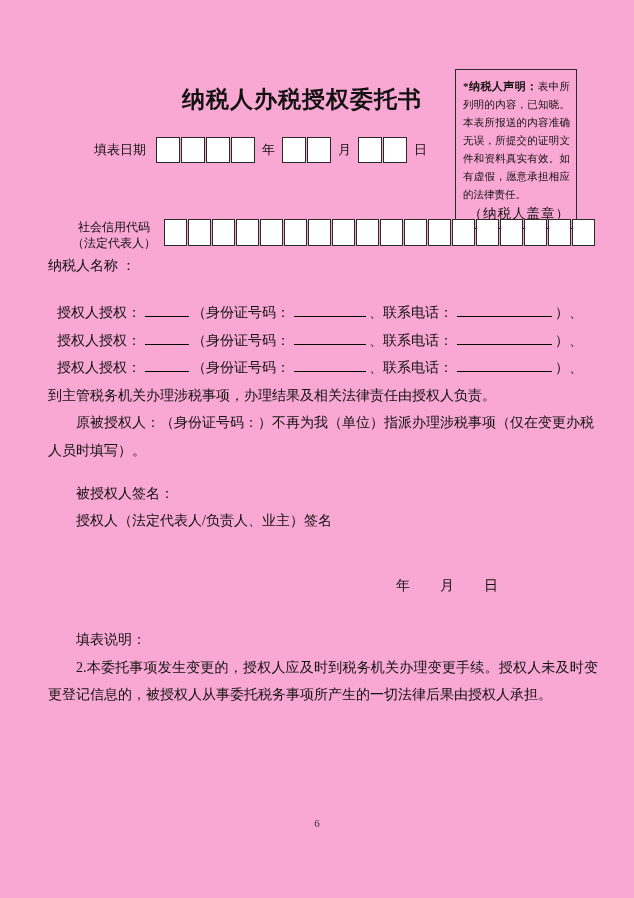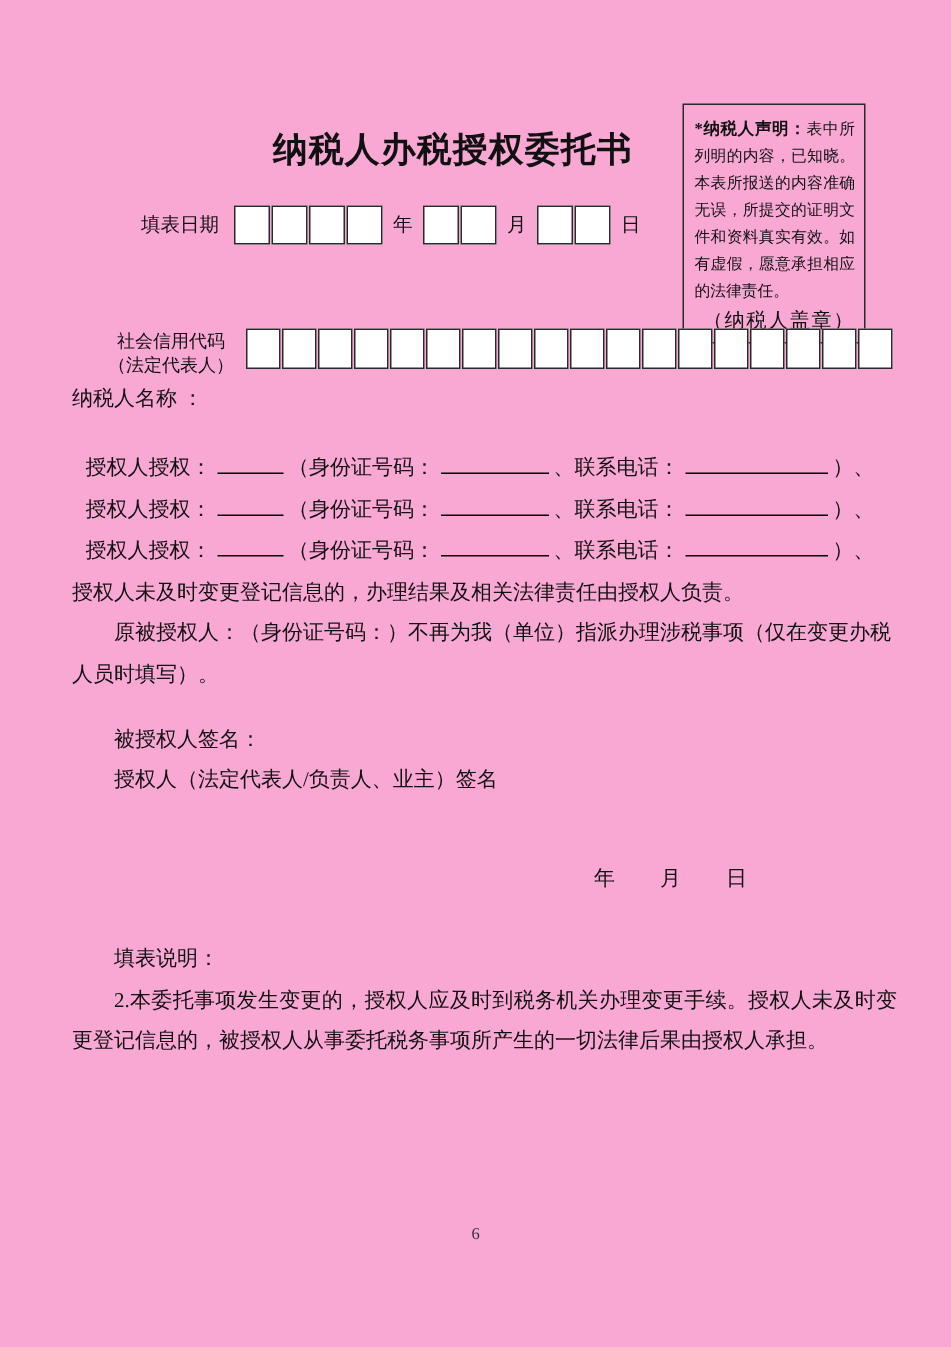--- a/index.html
+++ b/index.html
@@ -175,21 +175,21 @@
     </div>
     <div class="auth-line">
       <span>授权人授权：</span>
       <span class="blank w44"></span>
       <span>（身份证号码：</span>
       <span class="blank w72"></span>
       <span>、联系电话：</span>
       <span class="blank w95"></span>
       <span>）、</span>
     </div>
-    <div>授权人未及时变更登记信息的，办理结果及相关法律责任由授权人负责。</div>
+    <div>到主管税务机关办理涉税事项，办理结果及相关法律责任由授权人负责。</div>
     <p class="clause-revoke">原被授权人：（身份证号码：）不再为我（单位）指派办理涉税事项（仅在变更办税人员时填写）。</p>
   </div>
 
   <div class="sign-block">
     <div>被授权人签名：</div>
     <div>授权人（法定代表人/负责人、业主）签名</div>
   </div>
 
   <div class="sign-date">
     <span>年</span>

